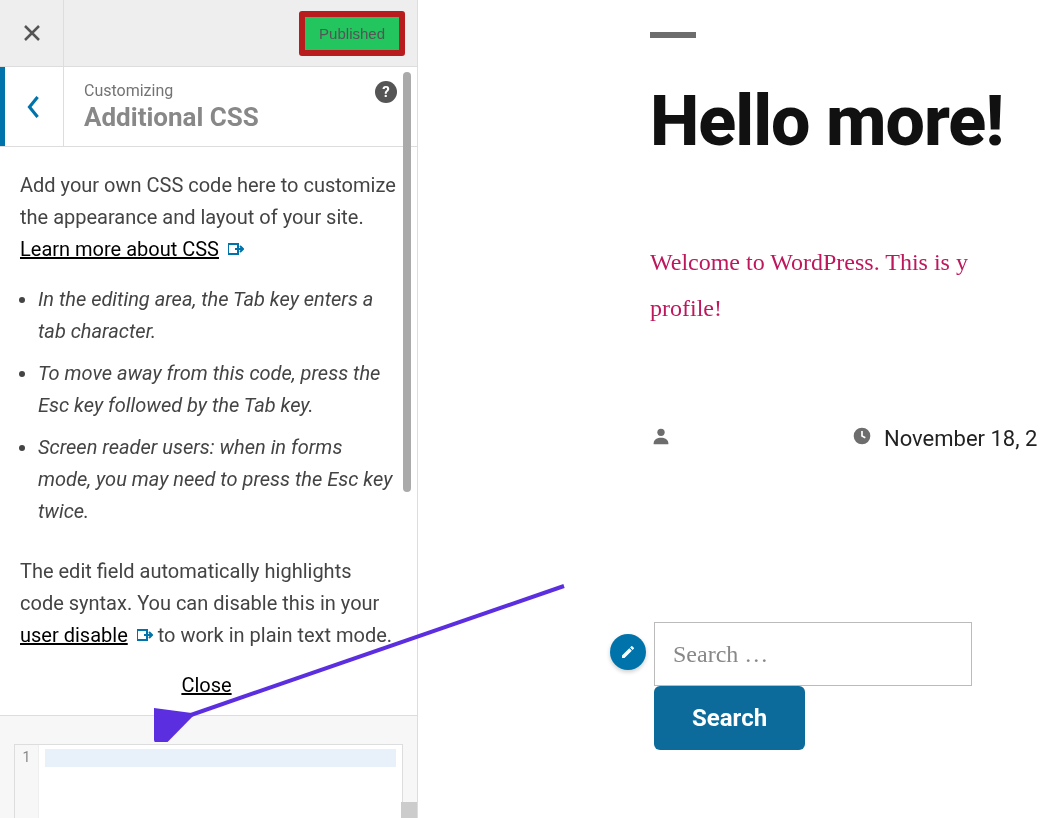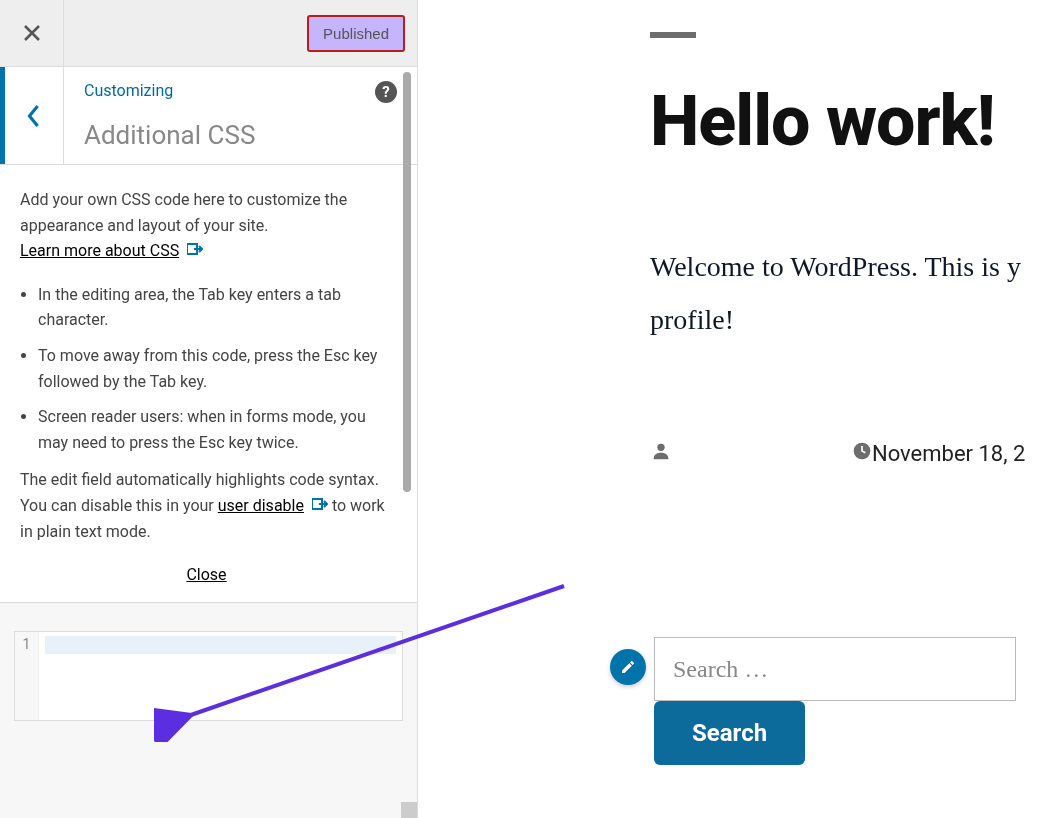--- a/index.html
+++ b/index.html
@@ -31,22 +31,22 @@
       width: 64px;
       height: 66px;
       display: flex;
       align-items: center;
       justify-content: center;
       cursor: pointer;
       border-right: 1px solid #ddd;
     }
     .close-x svg { width: 20px; height: 20px; stroke: #555; stroke-width: 2.5; fill: none; }
     .published-btn {
-      background: #c4b5fd;
-      border: 2px solid #b91c1c;
+      background: #22c55e;
+      border: 6px solid #b91c1c;
       border-radius: 3px;
       padding: 8px 14px;
       font-size: 15px;
       color: #555;
       cursor: pointer;
     }
     .panel-head {
       display: flex;
       background: #fff;
       border-top: 1px solid #ddd;
@@ -60,44 +60,44 @@
       justify-content: center;
       cursor: pointer;
       border-right: 1px solid #ddd;
       border-left: 5px solid #0073aa;
     }
     .back-btn svg { width: 18px; height: 28px; stroke: #0073aa; stroke-width: 3.5; fill: none; }
     .panel-title-wrap {
       padding: 14px 20px;
       flex: 1;
     }
-    .panel-sub { font-size: 16px; color: #0369a1; }
-    .panel-title { font-size: 26px; color: #888; font-weight: 400; margin-top: 20px; }
+    .panel-sub { font-size: 16px; color: #737373; }
+    .panel-title { font-size: 26px; color: #888; font-weight: 700; margin-top: 2px; }
     .help-icon {
       position: absolute;
       right: 20px;
       top: 14px;
       width: 22px; height: 22px;
       background: #555; color: #fff;
       border-radius: 50%;
       display: flex; align-items: center; justify-content: center;
       font-size: 15px; font-weight: bold;
       cursor: pointer;
     }
     .content-scroll {
       background: #fff;
       padding: 22px 20px 14px 20px;
       flex: 0 0 auto;
-      font-size: 16px;
+      font-size: 20px;
       color: #444;
       line-height: 1.6;
       position: relative;
     }
     .content-scroll p { margin-bottom: 18px; }
-    .content-scroll ul { padding-left: 18px; margin-bottom: 12px; }
+    .content-scroll ul { padding-left: 18px; margin-bottom: 28px; font-style: italic; }
     .content-scroll li { margin-bottom: 10px; }
     a.wp-link { color: #000000; text-decoration: underline; cursor: pointer; }
     .ext-icon { color: #0073aa; margin-left: 4px; font-size: 14px; display: inline-block; }
     .close-link {
       text-align: center;
       padding-right: 4px;
     }
     .scroll-track {
       position: absolute;
       right: 6px;
@@ -161,57 +161,57 @@
     .hello {
       font-size: 70px;
       font-weight: 800;
       font-family: -apple-system, BlinkMacSystemFont, "Segoe UI", Roboto, sans-serif;
       color: #111;
       margin-left: 232px;
       letter-spacing: -1px;
     }
     .welcome {
       font-family: Georgia, "Times New Roman", serif;
-      font-size: 28px;
-      color: #0f172a;
+      font-size: 24px;
+      color: #be185d;
       margin-left: 232px;
       margin-top: 78px;
       line-height: 1.9;
     }
     .meta-row {
       margin-left: 232px;
       margin-top: 94px;
       display: flex;
       align-items: center;
       gap: 180px;
       font-size: 22px;
       color: #222;
     }
     .meta-icon { color: #6d6d6d; font-size: 22px; }
-    .meta-date { display: flex; align-items: center; gap: 0; }
+    .meta-date { display: flex; align-items: center; gap: 12px; }
     
     .search-box {
       margin-left: 236px;
       margin-top: 170px;
       position: relative;
     }
     .edit-pencil {
       position: absolute;
       left: -44px;
       top: 12px;
       width: 36px; height: 36px;
       background: #0073aa;
       border-radius: 50%;
       box-shadow: 0 2px 4px rgba(0,0,0,0.2);
       display: flex; align-items: center; justify-content: center;
       color: #fff;
       cursor: pointer;
     }
     .search-input {
-      width: 362px;
+      width: 318px;
       height: 64px;
       border: 1px solid #bbb;
       font-family: Georgia, serif;
       font-size: 24px;
       padding: 0 18px;
       color: #c2410c;
       font-style: italic;
     }
     .search-input::placeholder { color: #888; font-style: normal; }
     .search-btn {
@@ -302,21 +302,21 @@
         </div>
     </div>
   </div>
 
   <div class="scroll-track"></div>
   <div class="scroll-track2"></div>
 </div>
 
 <div class="preview">
   <div class="hr-short"></div>
-  <h1 class="hello">Hello work!</h1>
+  <h1 class="hello">Hello more!</h1>
   <div class="welcome">
     <span>Welcome to WordPress. This is y</span><br>
     <span>profile!</span>
   </div>
   <div class="meta-row">
     <span class="meta-icon">
       <svg width="22" height="22" viewBox="0 0 24 24" fill="#6d6d6d">
           <circle cx="12" cy="8" r="4"></circle>
           <path d="M4 20 c0-4 4-6 8-6 s8 2 8 6 v1 H4 z"></path>
         </svg>

